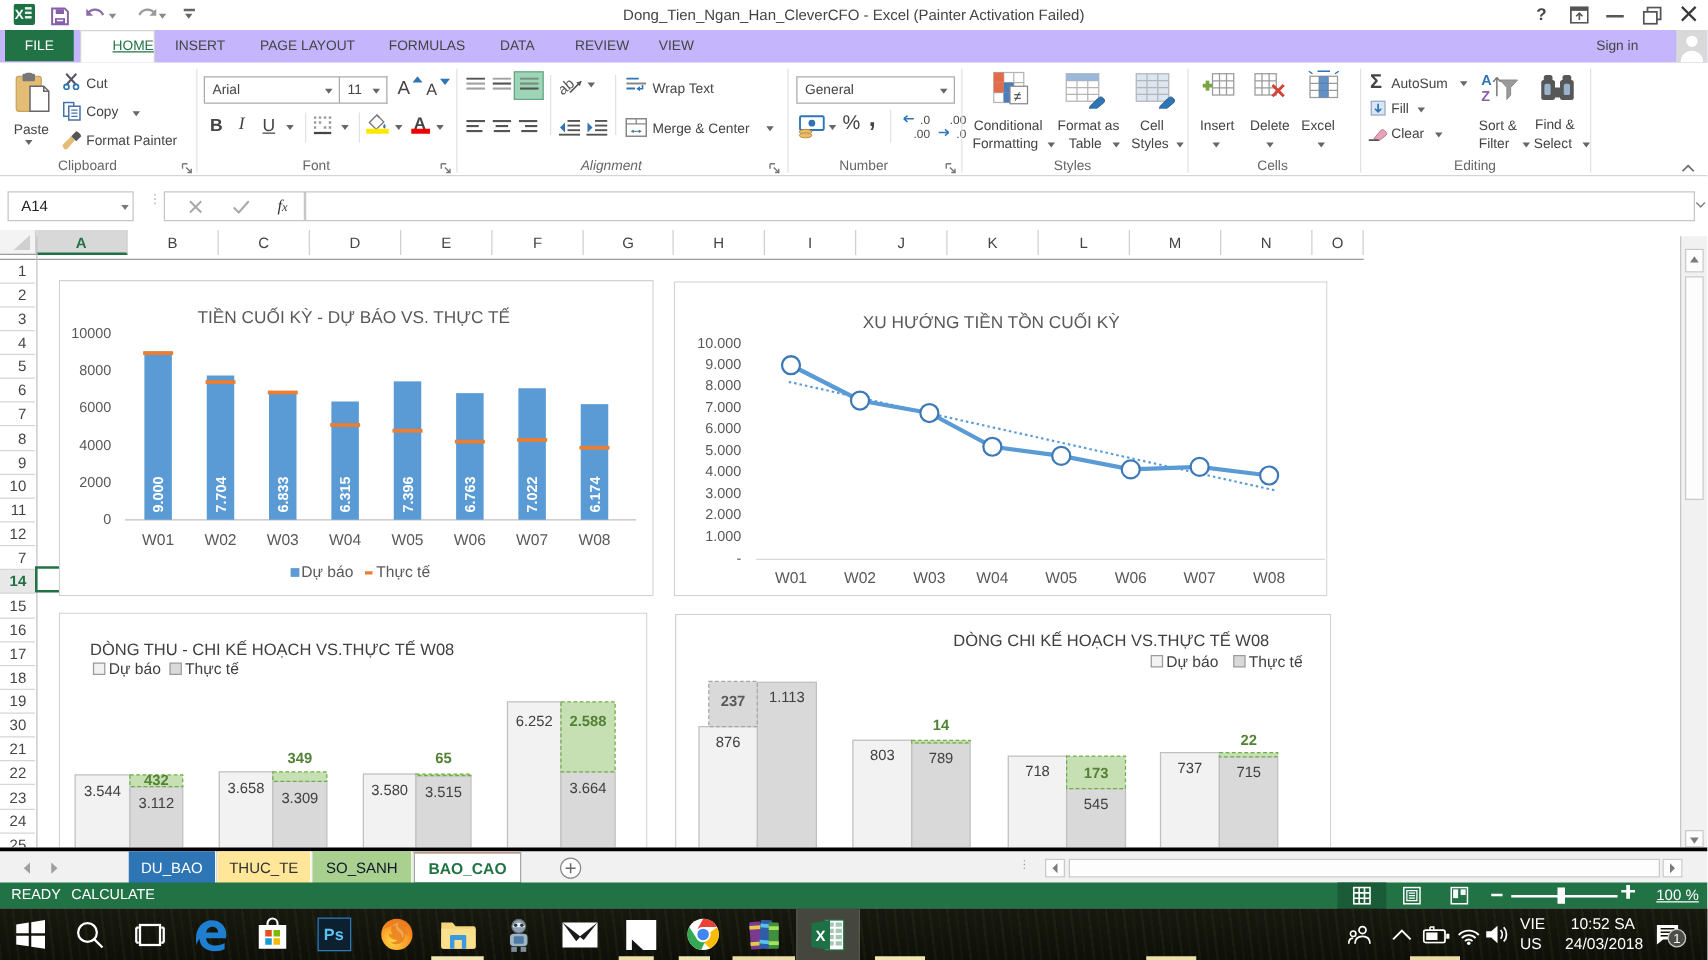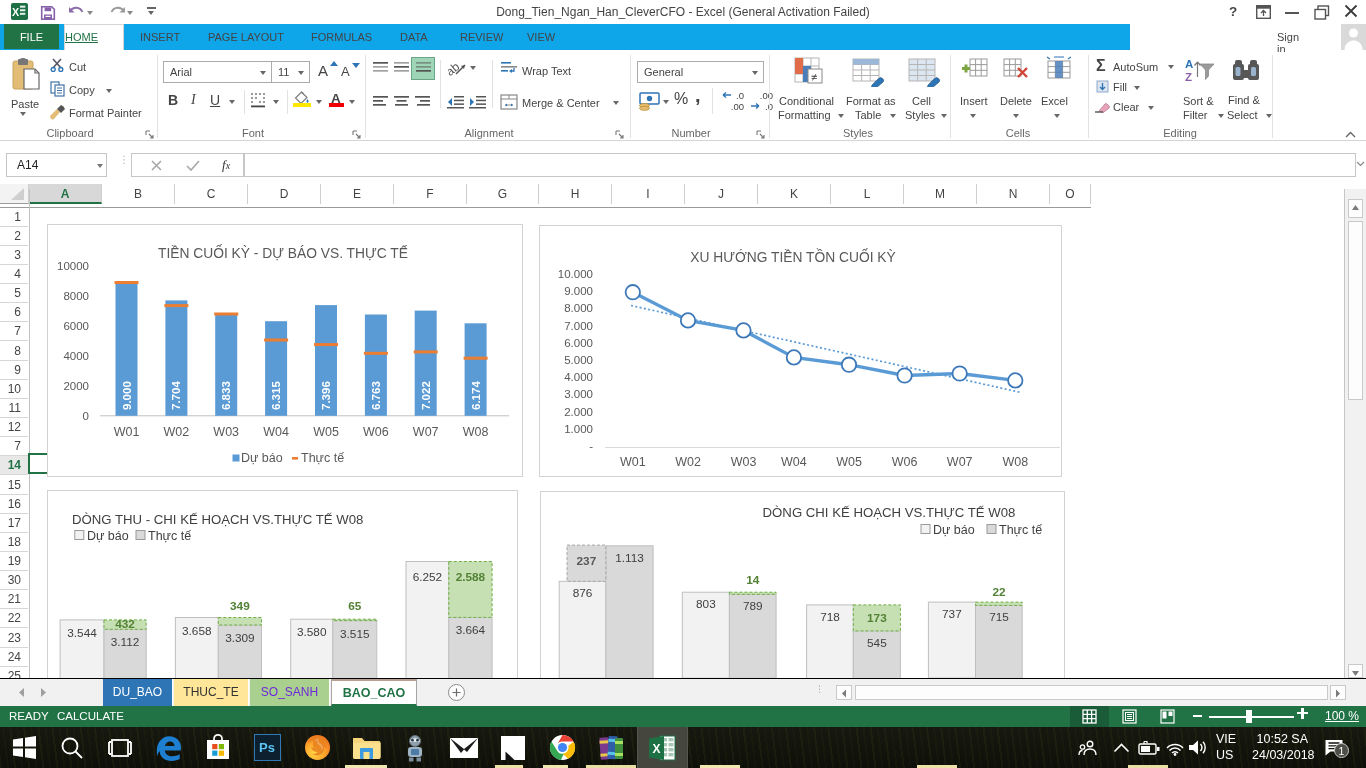--- a/index.html
+++ b/index.html
@@ -1,24 +1,24 @@
 <!DOCTYPE html>
 <html><head>
 <meta charset="utf-8">
 <style>
 *{margin:0;padding:0;box-sizing:border-box;}
 html,body{width:1366px;height:768px;overflow:hidden;}
 body{font-family:"Liberation Sans",sans-serif;background:#fff;position:relative;}
 .abs{position:absolute;}
 #titlebar{left:0;top:0;width:1366px;height:26px;background:#fff;}
-#tabrow{left:0;top:24px;width:1130px;height:26px;background:#0ea5e9;}
+#tabrow{left:0;top:24px;width:1366px;height:26px;background:#c4b5fd;}
 #ribbon{left:0;top:52px;width:1366px;height:89px;background:#fff;border-bottom:1px solid #d5d5d5;}
 #fbar{left:0;top:145px;width:1366px;height:39px;background:#fff;}
 #sheet{left:0;top:184px;width:1366px;height:494px;background:#fff;overflow:hidden;}
-#tabsrow{left:0;top:678px;width:1366px;height:28px;background:#f1f1f1;border-top:1px solid #000000;}
+#tabsrow{left:0;top:678px;width:1366px;height:28px;background:#f1f1f1;border-top:3px solid #000000;}
 #statusbar{left:0;top:706px;width:1366px;height:21px;background:#217346;}
 #taskbar{left:0;top:727px;width:1366px;height:41px;background:#15160e;}
 .tabtxt{font-size:11px;color:#444;position:absolute;top:7px;}
 .glabel{position:absolute;top:75px;font-size:11px;color:#666;text-align:center;}
 .gsep{position:absolute;top:3px;height:83px;width:1px;background:#e2e2e2;}
 .rtxt{font-size:11px;color:#444;position:absolute;white-space:nowrap;}
 .dd{position:absolute;width:0;height:0;border-left:3.5px solid transparent;border-right:3.5px solid transparent;border-top:4px solid #666;}
 .launcher{position:absolute;width:10px;height:10px;}
 .hdr{position:absolute;top:0;height:20px;font-size:12px;color:#444;text-align:center;border-right:1px solid #cfcfcf;line-height:20px;}
 .rowh{position:absolute;left:0;width:28px;font-size:12px;color:#444;text-align:right;padding-right:7px;border-bottom:1px solid #d6d6d6;line-height:18px;height:19px;}
@@ -50,40 +50,40 @@
   <div class="dd" style="left:87px;top:11px;border-top-color:#888;"></div>
 
   <svg class="abs" style="left:108px;top:6px" width="18" height="13" viewBox="0 0 18 13">
     <path d="M16 5 C13 0.5, 6 0.5, 3.5 6" fill="none" stroke="#9a9a9a" stroke-width="1.8"></path>
     <path d="M17 1 v5.5 h-5.5 z" fill="#9a9a9a"></path>
   </svg>
   <div class="dd" style="left:127px;top:11px;border-top-color:#888;"></div>
 
   <div class="abs" style="left:147px;top:7px;width:9px;height:1.5px;background:#666;"></div>
   <div class="dd" style="left:148px;top:11px;border-top-color:#666;"></div>
-  <div class="abs" style="left:0;top:0;width:1366px;height:26px;text-align:center;font-size:12px;color:#444;line-height:25px;">Dong_Tien_Ngan_Han_CleverCFO - Excel (General Activation Failed)</div>
+  <div class="abs" style="left:0;top:0;width:1366px;height:26px;text-align:center;font-size:12px;color:#444;line-height:25px;">Dong_Tien_Ngan_Han_CleverCFO - Excel (Painter Activation Failed)</div>
 
   <div class="abs" style="left:1229px;top:4px;font-size:13.5px;color:#444;font-weight:bold;">?</div>
   <svg class="abs" style="left:1256px;top:5px" width="15" height="14" viewBox="0 0 15 14">
     <rect x="0.7" y="0.7" width="13.6" height="12.6" fill="none" stroke="#555" stroke-width="1.4"></rect>
     <rect x="0.7" y="0.7" width="13.6" height="3" fill="#555"></rect>
     <path d="M7.5 11 v-5 M5 8 l2.5-2.5 L10 8" stroke="#555" stroke-width="1.3" fill="none"></path>
   </svg>
   <div class="abs" style="left:1285px;top:12px;width:14px;height:2px;background:#555;"></div>
   <svg class="abs" style="left:1314px;top:5px" width="16" height="15" viewBox="0 0 16 15">
     <rect x="4" y="1" width="10.5" height="9.5" fill="#fff" stroke="#555" stroke-width="1.4"></rect>
     <rect x="1" y="4.5" width="10.5" height="9.5" fill="#fff" stroke="#555" stroke-width="1.4"></rect>
   </svg>
   <svg class="abs" style="left:1344px;top:4px" width="15" height="15" viewBox="0 0 15 15">
     <path d="M1.5 1.5 L12.5 12.5 M12.5 1.5 L1.5 12.5" stroke="#3a3a3a" stroke-width="1.8"></path>
   </svg>
 </div>
 <div class="abs" id="tabrow">
   <div class="abs" style="left:4px;top:0;width:55px;height:25px;background:#217346;color:#fff;font-size:11px;text-align:center;line-height:26px;">FILE</div>
-  <div class="abs" style="left:64px;top:0;width:60px;height:26px;background:#fff;border:1px solid #d4d4d4;border-bottom:none;color:#217346;font-size:11px;text-align:left;line-height:25px;text-decoration:underline;">HOME</div>
+  <div class="abs" style="left:64px;top:0;width:60px;height:26px;background:#fff;border:1px solid #d4d4d4;border-bottom:none;color:#217346;font-size:11px;text-align:right;line-height:25px;text-decoration:underline;">HOME</div>
   <div class="tabtxt" style="left:140px;">INSERT</div>
   <div class="tabtxt" style="left:208px;">PAGE LAYOUT</div>
   <div class="tabtxt" style="left:311px;">FORMULAS</div>
   <div class="tabtxt" style="left:400px;">DATA</div>
   <div class="tabtxt" style="left:460px;">REVIEW</div>
   <div class="tabtxt" style="left:527px;">VIEW</div>
   <div class="tabtxt" style="left:1277px;">Sign in</div>
   <div class="abs" style="left:1341px;top:0;width:25px;height:26px;background:#d9d9d9;">
     <svg width="25" height="26" viewBox="0 0 25 26">
       <circle cx="12.5" cy="9" r="4.5" fill="#fff"></circle>
@@ -259,21 +259,21 @@
       <path d="M8 9 l3-2 v4z" fill="#2e75b6"></path>
   </svg>
   <div class="rtxt" style="left:522px;top:13px;">Wrap Text</div>
   <svg class="abs" style="left:500px;top:42px" width="18" height="16" viewBox="0 0 18 16">
     <rect x="1" y="1" width="16" height="14" fill="#fff" stroke="#888" stroke-width="1.2"></rect>
     <path d="M1 5 h16 M9 1 v4 M5 11 h8" stroke="#888" stroke-width="1"></path>
     <path d="M5 11 l2-1.5 v3z M13 11 l-2 -1.5 v3z" fill="#2e75b6"></path>
   </svg>
   <div class="rtxt" style="left:522px;top:45px;">Merge &amp; Center</div>
   <div class="dd" style="left:613px;top:49px;"></div>
-  <div class="glabel" style="left:449px;width:80px;">Alignment</div>
+  <div class="glabel" style="left:449px;width:80px;font-style:italic;">Alignment</div>
   <svg class="launcher" style="left:615px;top:78px" width="10" height="10" viewBox="0 0 10 10">
     <path d="M1 1 v4 M1 1 h4 M8 5 v3 h-3 M4 4 l4 4 M8 8 l-2 0 M8 8 l0 -2" stroke="#777" stroke-width="1.1" fill="none"></path>
   </svg>
   <div class="gsep" style="left:630px;"></div>
 
   <div class="abs" style="left:637px;top:9px;width:127px;height:22px;border:1px solid #ababab;background:#fff;">
     <div class="rtxt" style="left:6px;top:4px;">General</div>
     <div class="dd" style="left:114px;top:9px;"></div>
   </div>
   <svg class="abs" style="left:638px;top:40px" width="22" height="19" viewBox="0 0 22 19">
@@ -682,21 +682,21 @@
 </div>
 <div class="abs" id="tabsrow">
   <svg class="abs" style="left:17px;top:8px" width="10" height="11" viewBox="0 0 10 11">
       <path d="M7 1 L2 5.5 L7 10z" fill="#9f9f9f"></path>
     </svg>
   <svg class="abs" style="left:38px;top:8px" width="10" height="11" viewBox="0 0 10 11">
       <path d="M3 1 L8 5.5 L3 10z" fill="#9f9f9f"></path>
     </svg>
   <div class="abs" style="left:103px;top:0;width:70px;height:27px;background:#2e75b6;color:#fff;font-size:12px;text-align:center;line-height:26px;border-right:1px solid #fff;">DU_BAO</div>
   <div class="abs" style="left:174px;top:0;width:75px;height:27px;background:#ffe699;color:#333;font-size:12px;text-align:center;line-height:26px;border-right:1px solid #fff;">THUC_TE</div>
-  <div class="abs" style="left:250px;top:0;width:80px;height:44px;background:#a9d08e;color:#6d28d9;font-size:12px;text-align:center;line-height:26px;border-right:1px solid #fff;">SO_SANH</div>
+  <div class="abs" style="left:250px;top:0;width:80px;height:44px;background:#a9d08e;color:#0f172a;font-size:12px;text-align:center;line-height:26px;border-right:1px solid #fff;">SO_SANH</div>
   <div class="abs" style="left:331px;top:0;width:86px;height:27px;background:#fff;color:#217346;font-size:12.5px;font-weight:bold;text-align:center;line-height:25px;border:1px solid #a6a6a6;border-top:2px solid #b8a192;border-bottom:2px solid #217346;">BAO_CAO</div>
   <div class="abs" style="left:448px;top:5px;width:17px;height:17px;border:1px solid #8a8a8a;border-radius:50%;background:#fdfdfd;">
     <svg width="15" height="15" viewBox="0 0 15 15">
         <path d="M7.5 3.5 v8 M3.5 7.5 h8" stroke="#6a6a6a" stroke-width="1.2"></path>
       </svg>
   </div>
   <div class="abs" style="left:815px;top:8px;width:3px;height:13px;color:#9a9a9a;font-size:9px;line-height:4.5px;">⋮</div>
   <div class="abs" style="left:836px;top:6px;width:16px;height:15px;background:#fdfdfd;border:1px solid #c9c9c9;">
     <svg width="14" height="13" viewBox="0 0 14 13">
         <path d="M9 2.5 L5 6.5 L9 10.5z" fill="#7b7b7b"></path>

